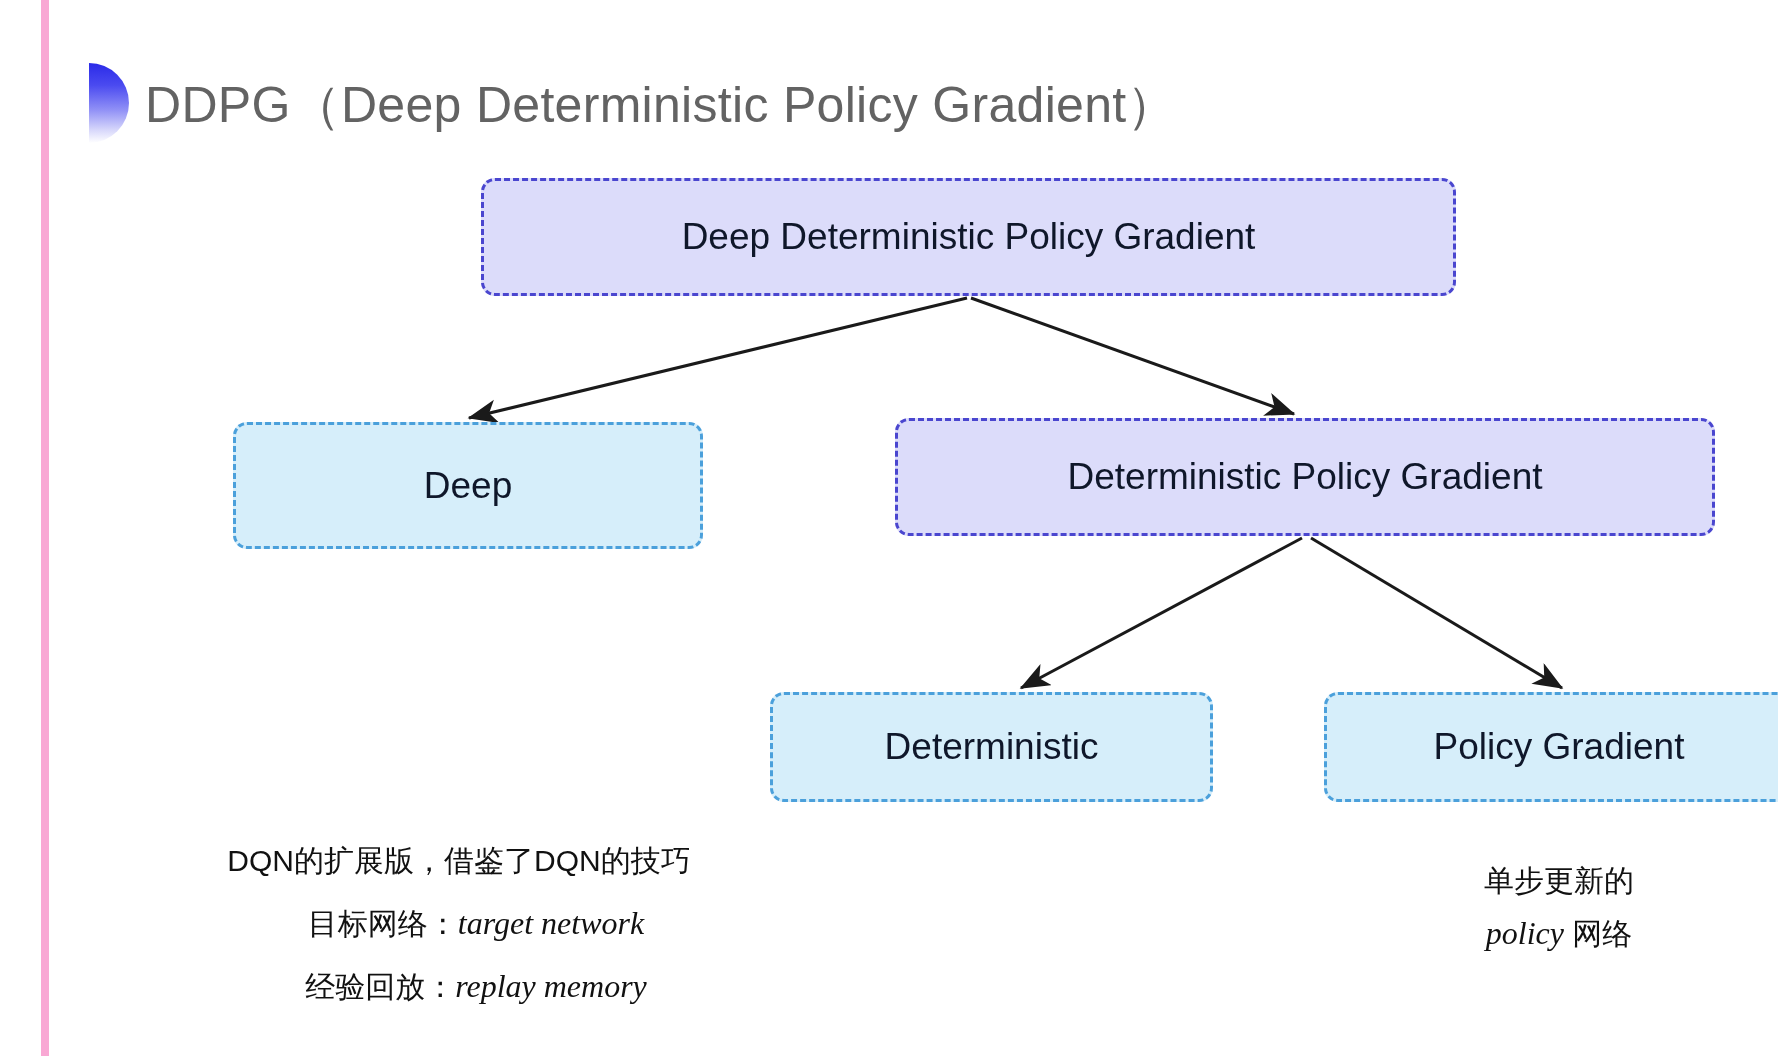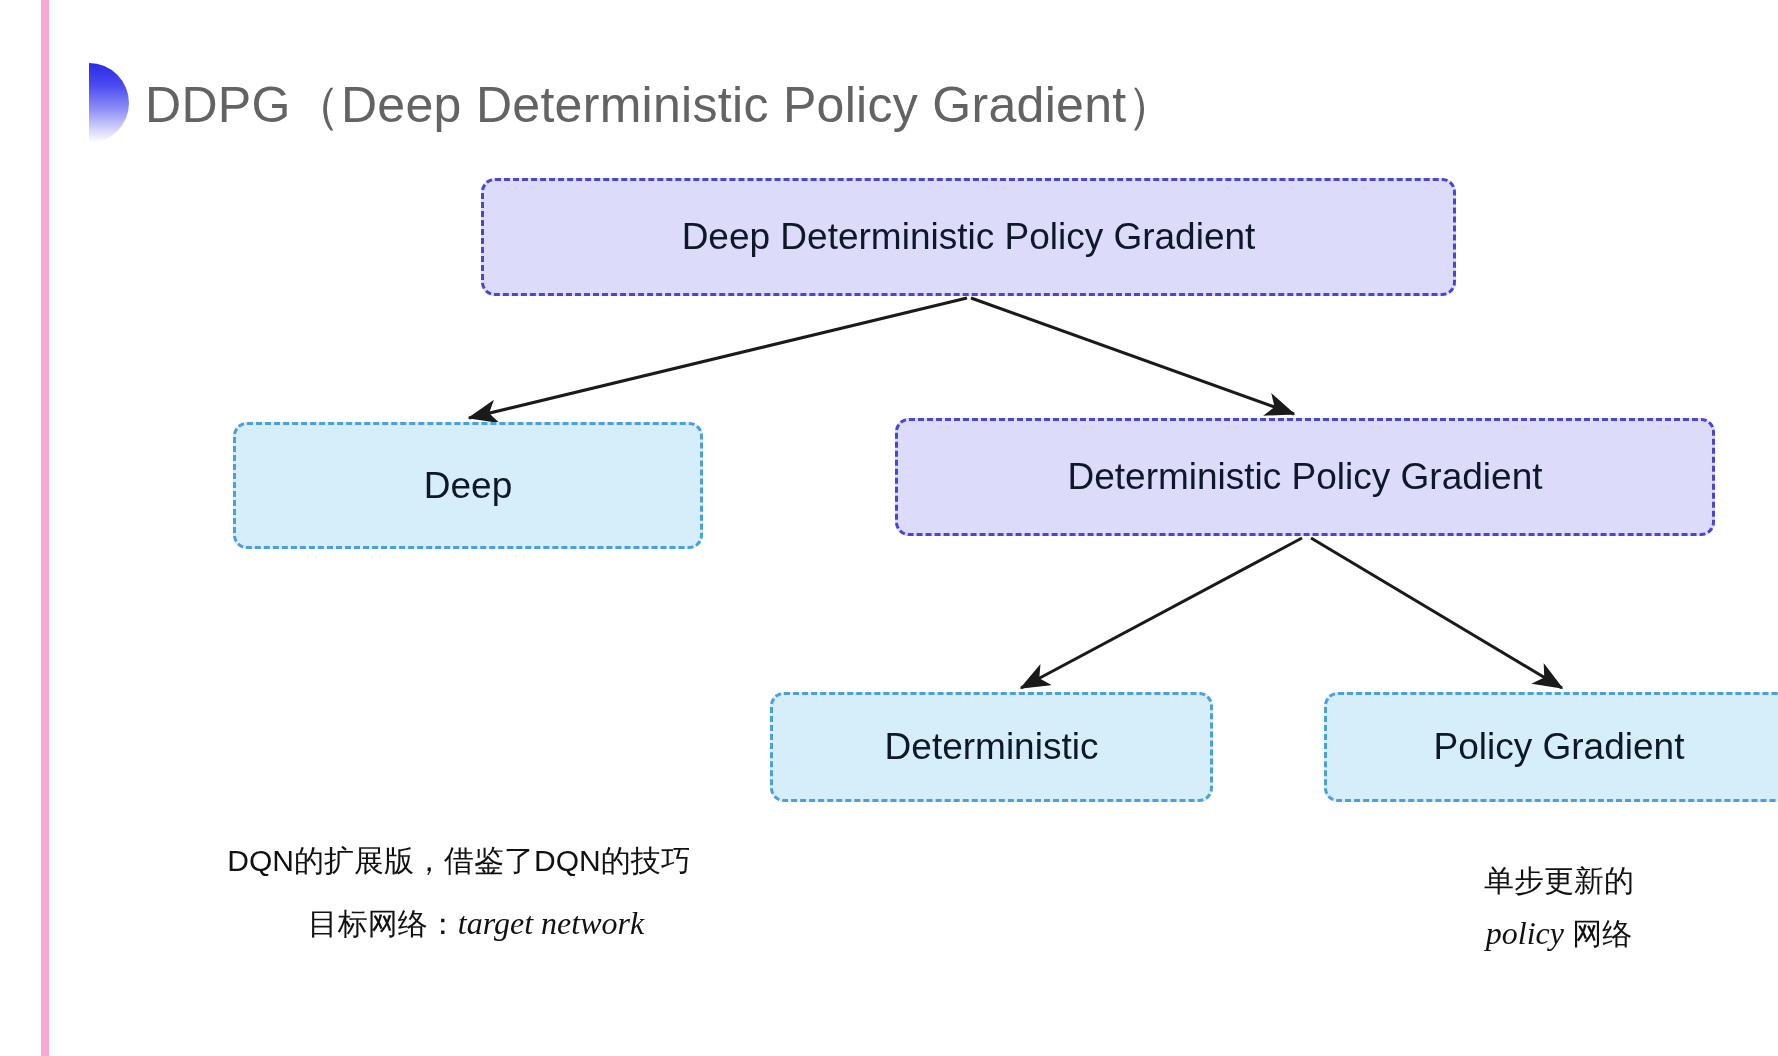--- a/index.html
+++ b/index.html
@@ -165,20 +165,21 @@
       <span class="node-label">Deterministic</span>
     </div>
 
     <div class="node blue" id="node-pg">
       <span class="node-label">Policy Gradient</span>
     </div>
 
     <div class="caption" id="caption-deep">
       <span class="line l1 cn">DQN的扩展版，借鉴了DQN的技巧</span>
       <span class="line l2"><span class="cn">目标网络：</span><span class="math">target network</span></span>
+      <span class="line l3"><span class="cn">经验回放：</span><span class="math">replay memory</span></span>
     </div>
 
 
     <div class="caption" id="caption-pg">
       <span class="line cn">单步更新的</span>
       <span class="line"><span class="math">policy</span><span class="cn"> 网络</span></span>
     </div>
 
   </div>
 </div>

